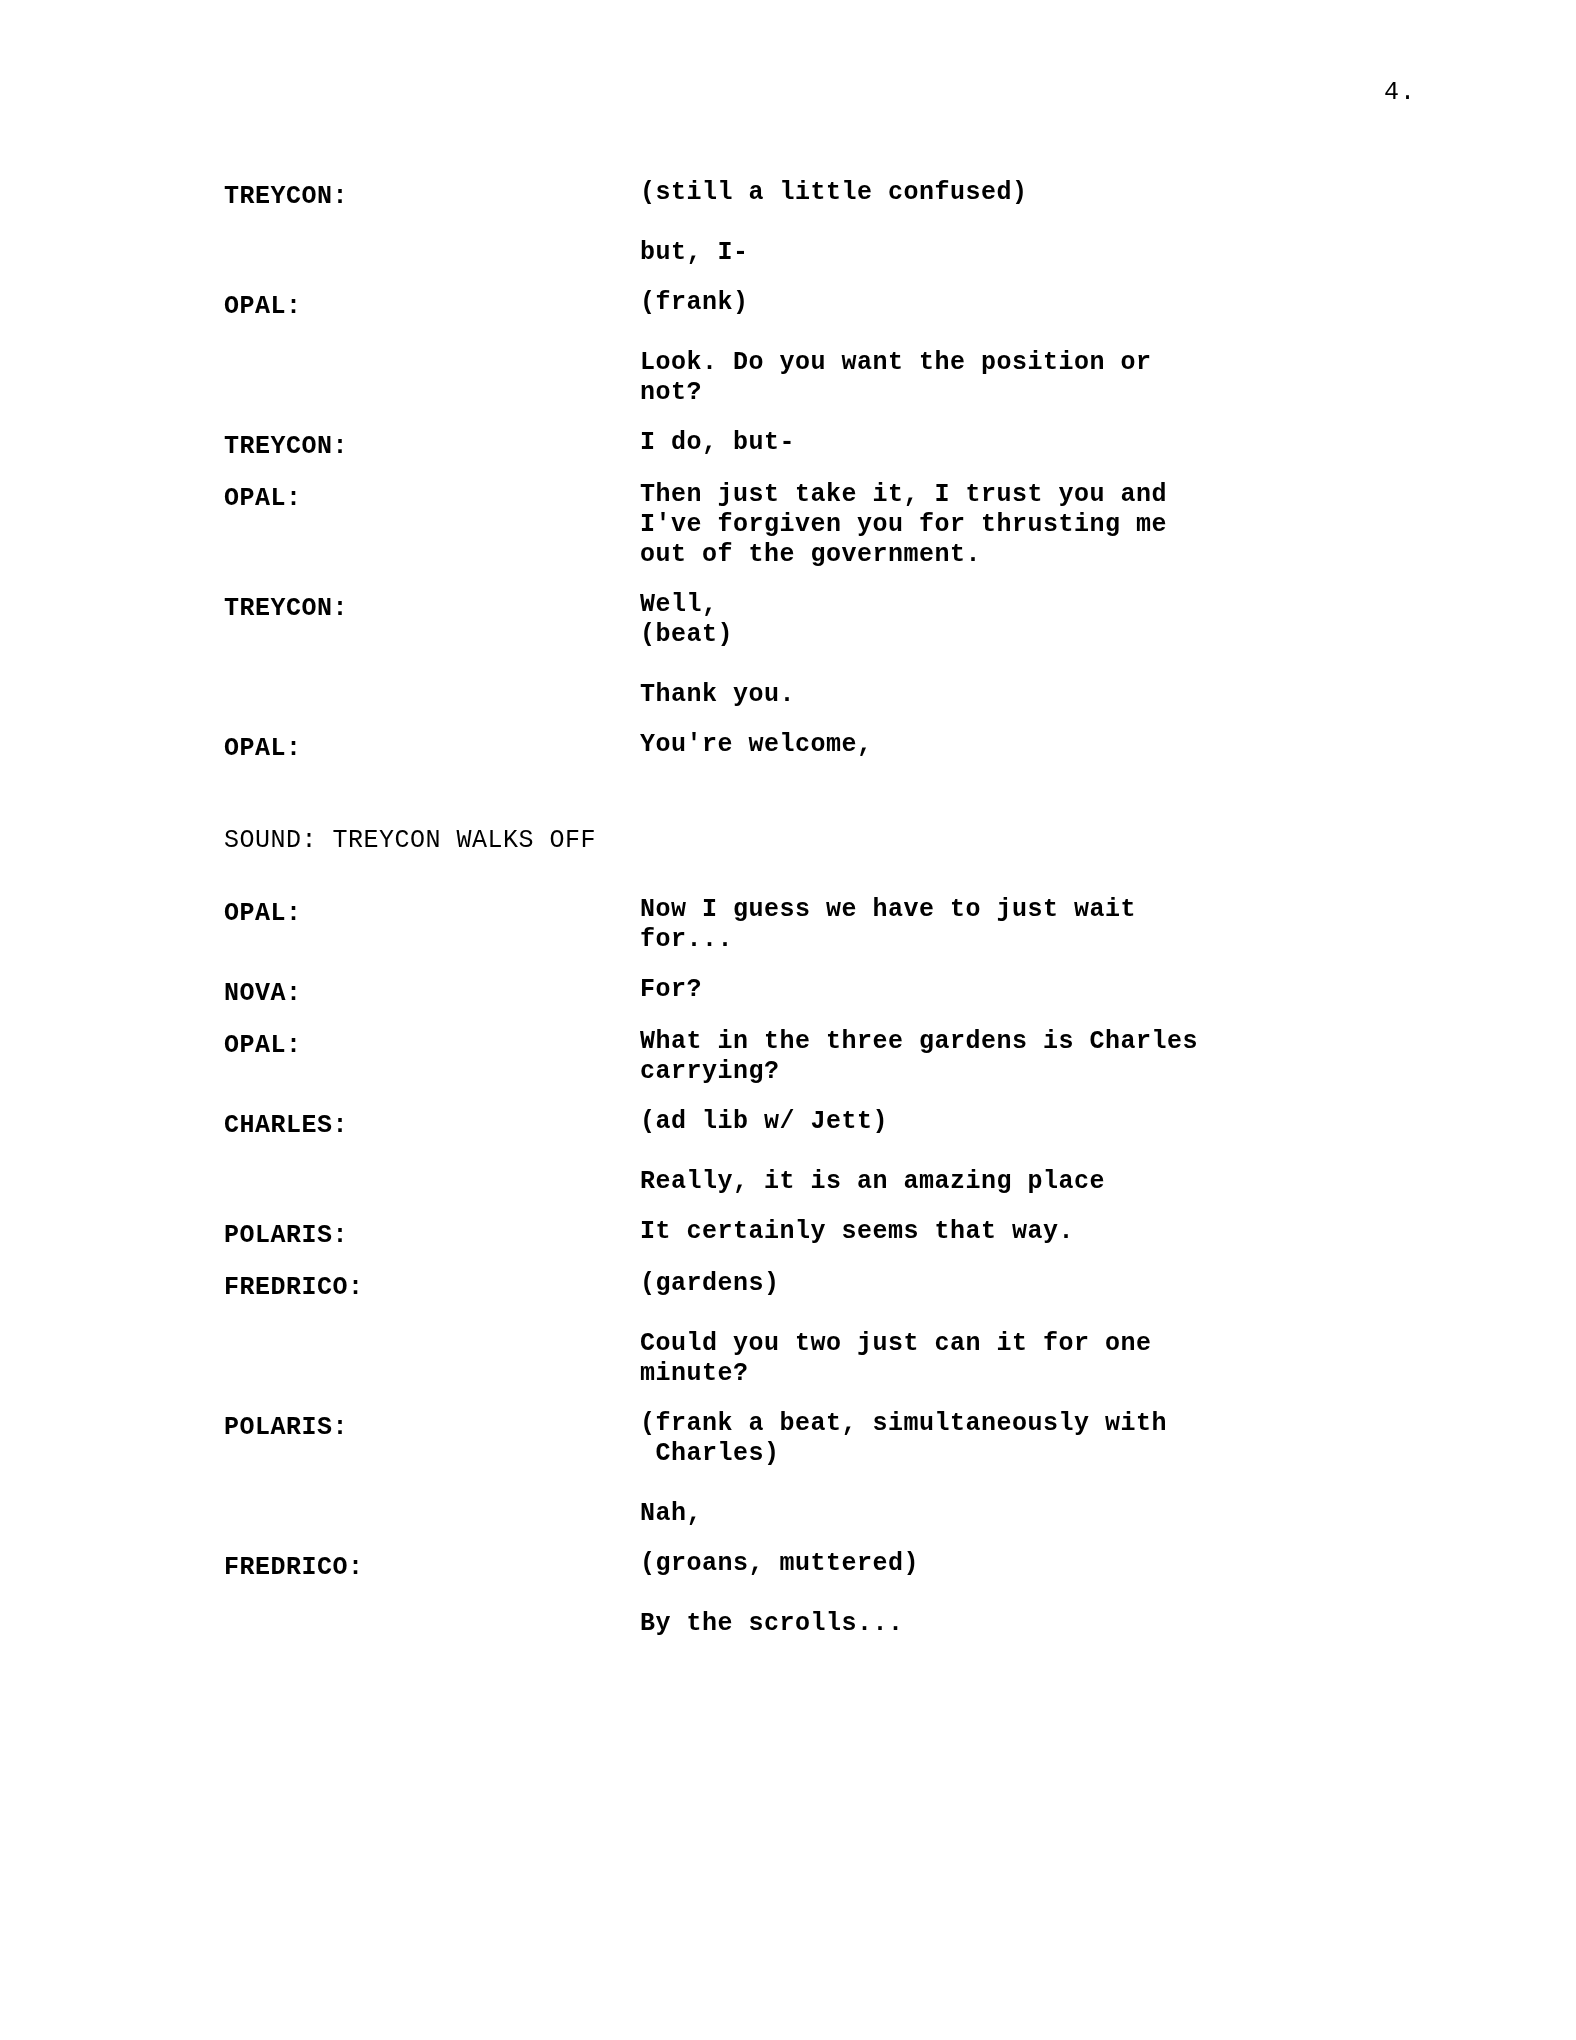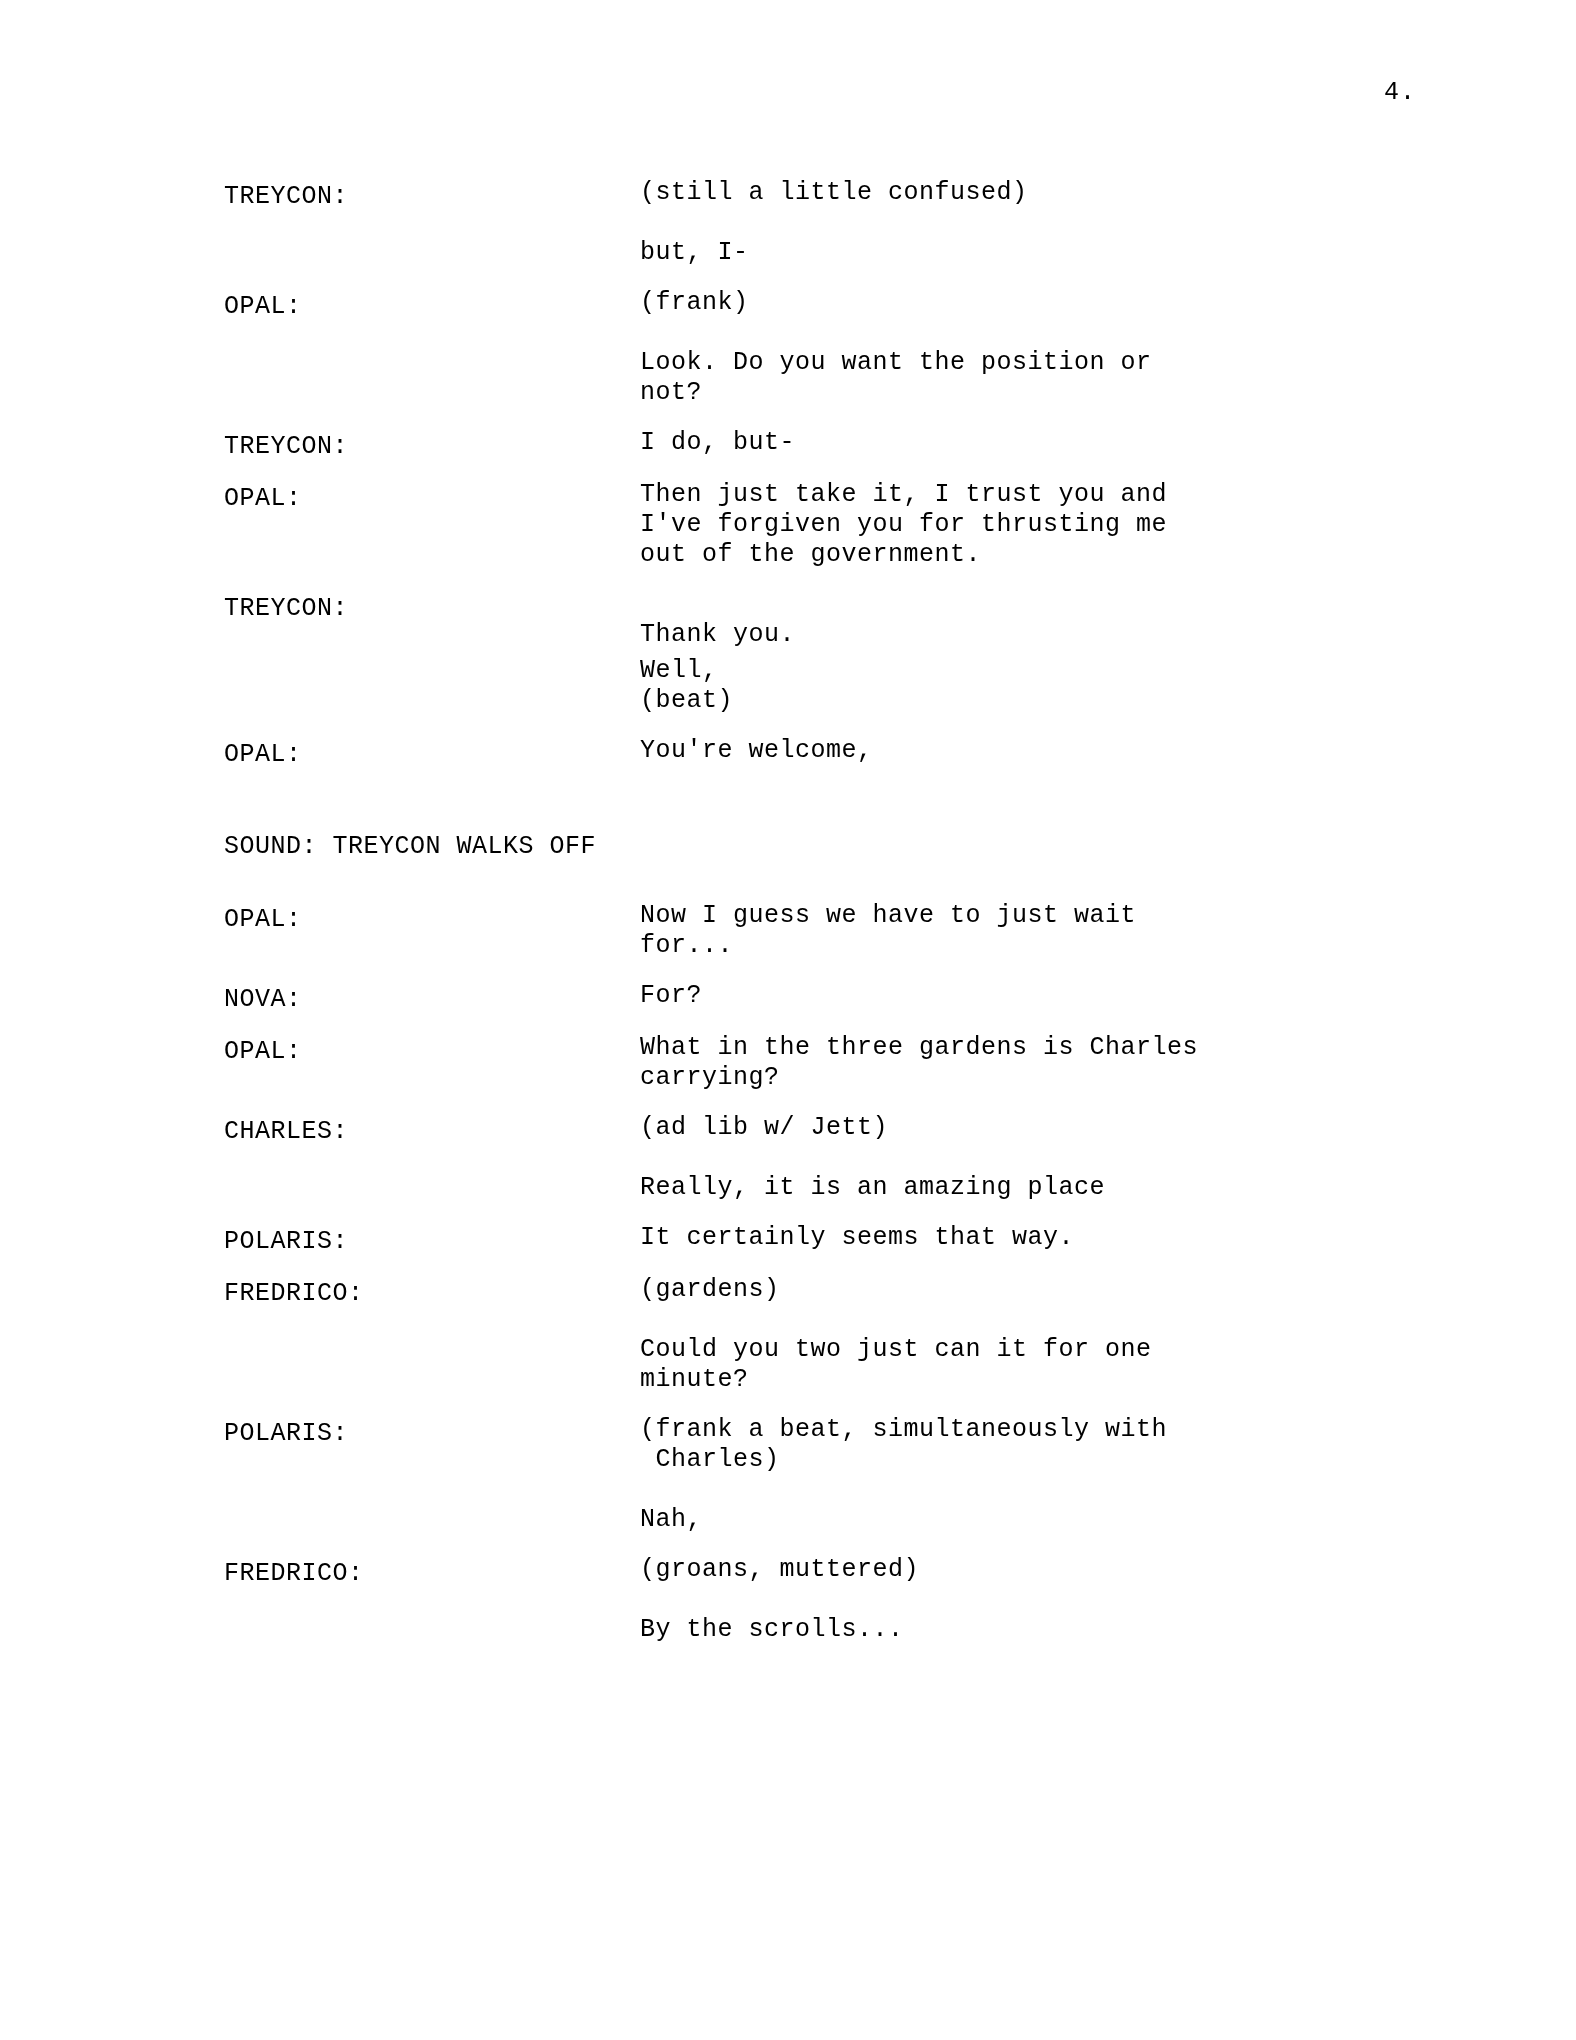--- a/index.html
+++ b/index.html
@@ -35,20 +35,21 @@
     left: 224px;
     width: 1130px;
   }
   .entry {
     position: relative;
     margin-bottom: 14px;
   }
   .row {
     display: flex;
     align-items: flex-start;
+    font-weight: bold;
   }
   .speaker {
     width: 410px;
     flex: 0 0 410px;
     font-size: 25px;
     line-height: 38px;
     letter-spacing: 0.5px;
     white-space: pre;
   }
   .lines {
@@ -123,23 +124,23 @@
               <div class="line tight">Then just take it, I trust you and
 I've forgiven you for thrusting me
 out of the government.</div>
             </div>
           </div>
         </div>
         <div class="entry">
           <div class="row">
             <div class="speaker">TREYCON:</div>
             <div class="lines">
-              <div class="line gap">Thank you.</div>
               <div class="line tight">Well,
 (beat)</div>
+              <div class="line gap">Thank you.</div>
             </div>
           </div>
         </div>
         <div class="entry">
           <div class="row">
             <div class="speaker">OPAL:</div>
             <div class="lines">
               <div class="line tight">You're welcome,</div>
             </div>
           </div>

